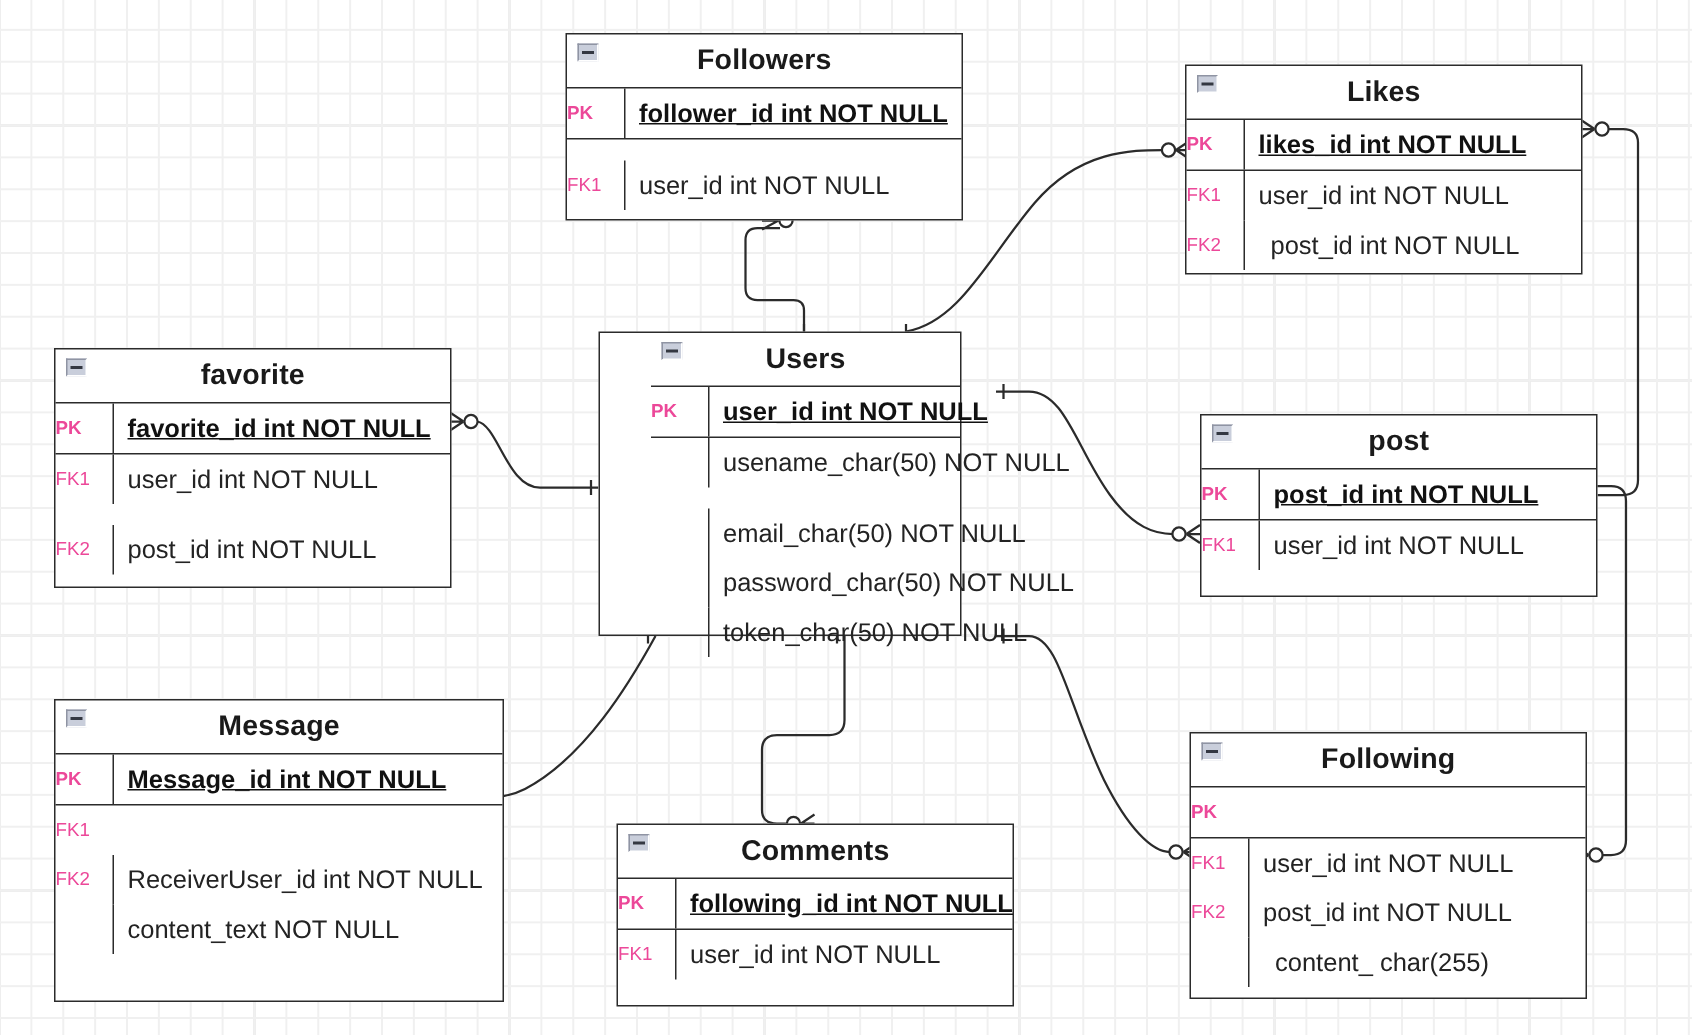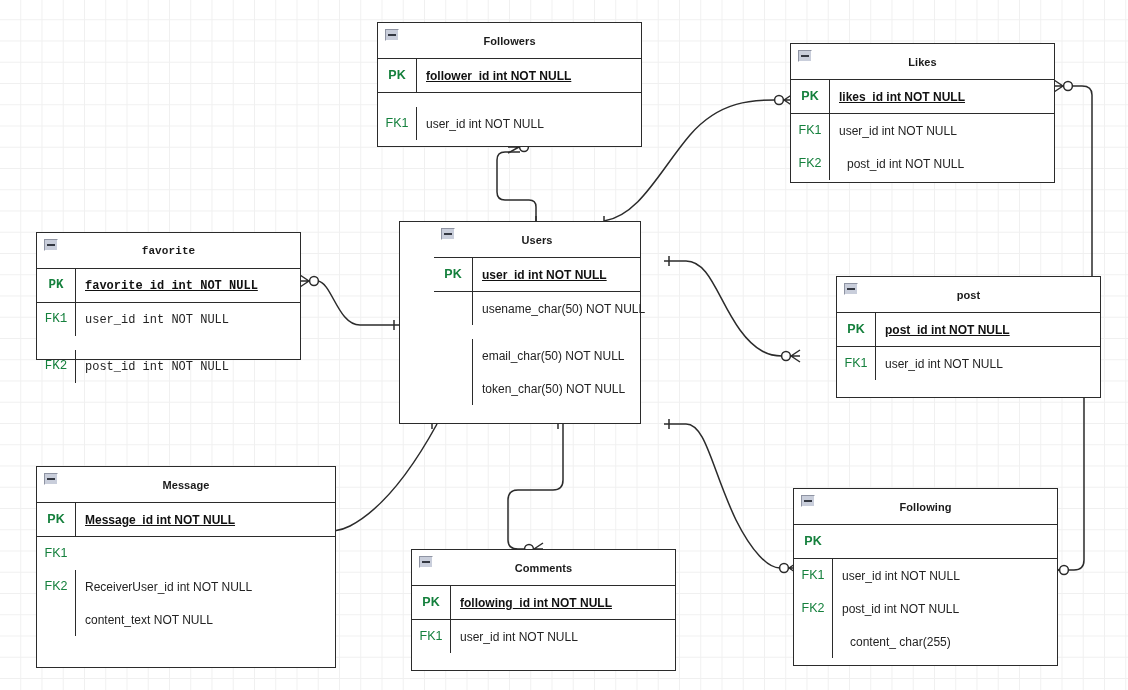--- a/index.html
+++ b/index.html
@@ -35,21 +35,21 @@
     box-sizing:border-box;
   }
   .ent-header{
     position:relative;
     height:36px;
     border-bottom:1.4px solid #2b2b2b;
     display:flex;align-items:center;justify-content:center;
     box-sizing:border-box;
   }
   .ent-title{
-    font-size:11px;
+    font-size:19px;
     font-weight:bold;
     color:#1a1a1a;
     letter-spacing:0.1px;
   }
   .min-icon{
     position:absolute;left:7px;top:6px;
     width:14px;height:12px;
     background:#c9cedb;
     border:1px solid #8f94a3;
     border-right-color:#ffffff;border-bottom-color:#ffffff;
@@ -65,34 +65,34 @@
   .rows{position:relative;}
   .row{
     display:flex;
     align-items:center;
     height:33px;
     box-sizing:border-box;
   }
   .row .key{
     width:38px;
     flex:0 0 38px;
-    text-align:center;
+    text-align:left;
     font-size:12.5px;
-    color:#15803d;
+    color:#ec4899;
     line-height:1;
   }
   .row .key.bold{font-weight:bold;}
   .row .col{
     flex:1 1 auto;
     border-left:1.4px solid #2b2b2b;
     height:100%;
     display:flex;align-items:center;
     padding-left:9px;
     box-sizing:border-box;
-    font-size:12px;
+    font-size:17px;
     color:#232323;
     white-space:nowrap;
   }
   .row .col.pk-text{
     font-weight:bold;
     text-decoration:underline;
     color:#111111;
   }
   .row .col.indent{padding-left:17px;}
   .spacer{height:14px;}
@@ -211,21 +211,21 @@
         <span class="key">FK1</span>
         <span class="col">user_id int NOT NULL</span>
       </div>
       <div class="row">
         <span class="key">FK2</span>
         <span class="col indent">post_id int NOT NULL</span>
       </div>
     </div>
   </div>
 
-  <div class="entity" style="left:36px;top:232px;width:265px;height:128px;font-family:Liberation Mono, monospace;">
+  <div class="entity" style="left:36px;top:232px;width:265px;height:160px;">
     <div class="ent-header">
       <span class="min-icon"></span>
       <span class="ent-title">favorite</span>
     </div>
     <div class="pk-block">
       <div class="row">
         <span class="key bold">PK</span>
         <span class="col pk-text">favorite_id int NOT NULL</span>
       </div>
     </div>
@@ -258,26 +258,30 @@
         <span class="key"></span>
         <span class="col">usename_char(50) NOT NULL</span>
       </div>
       <div class="spacer"></div>
       <div class="row">
         <span class="key"></span>
         <span class="col">email_char(50) NOT NULL</span>
       </div>
       <div class="row">
         <span class="key"></span>
+        <span class="col">password_char(50) NOT NULL</span>
+      </div>
+      <div class="row">
+        <span class="key"></span>
         <span class="col">token_char(50) NOT NULL</span>
       </div>
     </div>
   </div>
 
-  <div class="entity" style="left:800px;top:276px;width:265px;height:122px;margin-left:36px;">
+  <div class="entity" style="left:800px;top:276px;width:265px;height:122px;">
     <div class="ent-header">
       <span class="min-icon"></span>
       <span class="ent-title">post</span>
     </div>
     <div class="pk-block">
       <div class="row">
         <span class="key bold">PK</span>
         <span class="col pk-text">post_id int NOT NULL</span>
       </div>
     </div>

